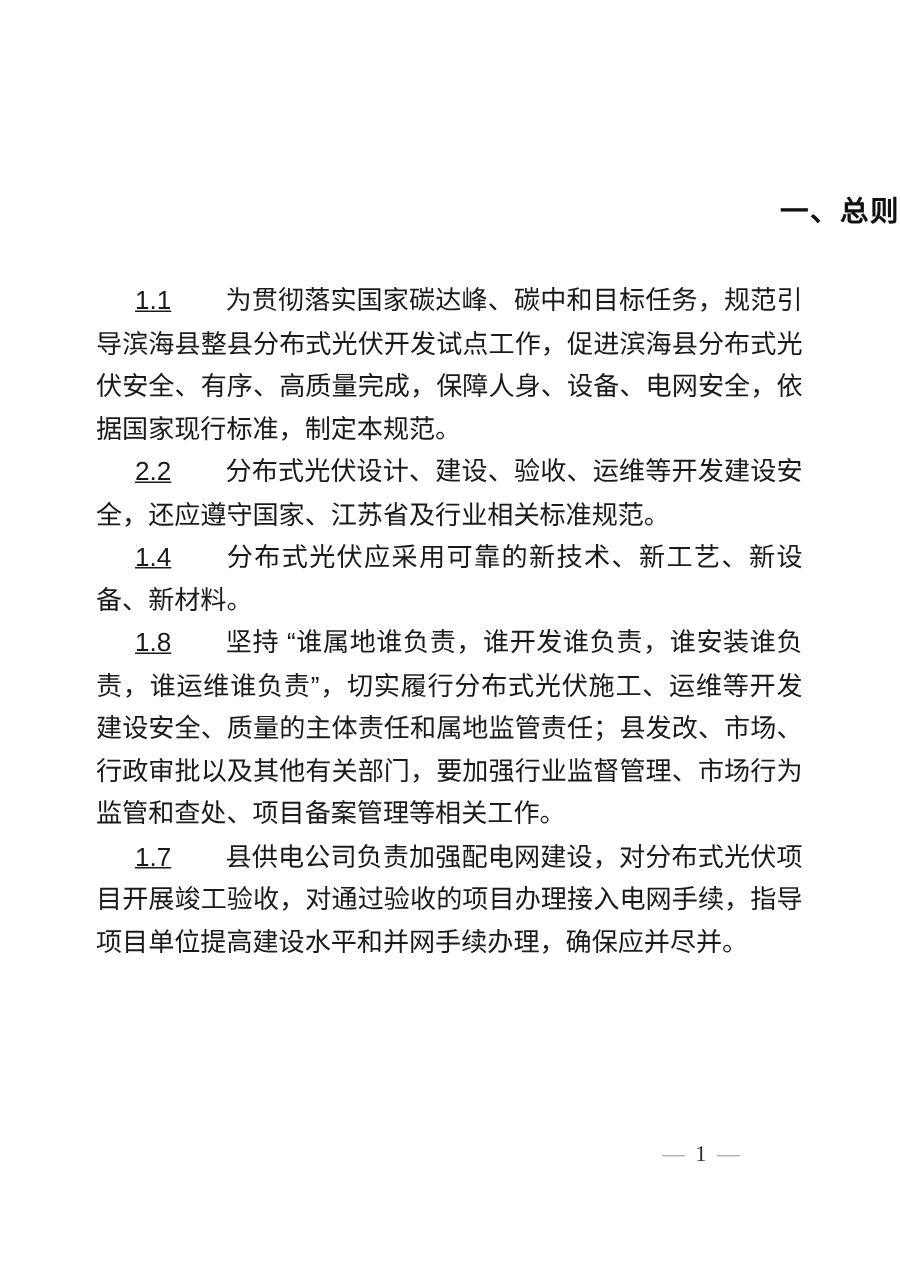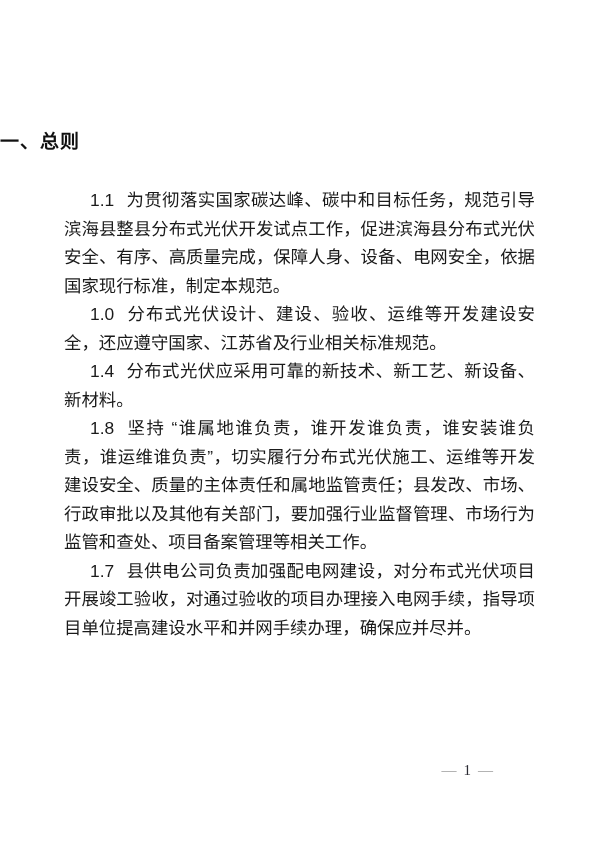--- a/index.html
+++ b/index.html
@@ -15,21 +15,21 @@
     overflow: hidden;
     font-family: "Liberation Sans", "DejaVu Sans", sans-serif;
     color: #1a1a1a;
   }
   .doc-title {
     position: absolute;
     top: 128px;
     left: 0;
     width: 100%;
     margin: 0;
-    text-align: left;
+    text-align: right;
     font-size: 19px;
     font-weight: 700;
     line-height: 28px;
     letter-spacing: 1px;
     color: #111111;
   }
   .doc-body {
     position: absolute;
     top: 186px;
     left: 64px;
@@ -39,21 +39,22 @@
     text-align: justify;
     text-justify: inter-ideograph;
     color: #1a1a1a;
   }
   .para {
     margin: 0;
     padding: 0;
     text-indent: 26px;
   }
   .pnum {
-    margin-right: 12px;
+    margin-right: 36px;
+    text-decoration: underline;
   }
   .page-number {
     position: absolute;
     top: 760px;
     right: 107px;
     font-family: "Liberation Serif", "DejaVu Serif", serif;
     font-size: 15px;
     line-height: 20px;
     white-space: nowrap;
   }
@@ -70,21 +71,21 @@
 
 <div class="page">
 
   <h1 class="doc-title">一、总则</h1>
 
   <div class="doc-body">
 
     <p class="para"><span class="pnum">1.1</span><span class="ptext">为贯彻落实国家碳达峰、碳中和目标任务，规范引导滨海县整县分布式光伏开发试点工作，促进滨海县分布式光伏安全、有序、高质量完成，保障人身、设备、电网安全，依据国家现行标准，制定本规范。</span></p>
 
 
-    <p class="para"><span class="pnum">1.0</span><span class="ptext">分布式光伏设计、建设、验收、运维等开发建设安全，还应遵守国家、江苏省及行业相关标准规范。</span></p>
+    <p class="para"><span class="pnum">2.2</span><span class="ptext">分布式光伏设计、建设、验收、运维等开发建设安全，还应遵守国家、江苏省及行业相关标准规范。</span></p>
 
     <p class="para"><span class="pnum">1.4</span><span class="ptext">分布式光伏应采用可靠的新技术、新工艺、新设备、新材料。</span></p>
 
 
     <p class="para"><span class="pnum">1.8</span><span class="ptext">坚持 “谁属地谁负责，谁开发谁负责，谁安装谁负责，谁运维谁负责”，切实履行分布式光伏施工、运维等开发建设安全、质量的主体责任和属地监管责任；县发改、市场、行政审批以及其他有关部门，要加强行业监督管理、市场行为监管和查处、项目备案管理等相关工作。</span></p>
 
     <p class="para"><span class="pnum">1.7</span><span class="ptext">县供电公司负责加强配电网建设，对分布式光伏项目开展竣工验收，对通过验收的项目办理接入电网手续，指导项目单位提高建设水平和并网手续办理，确保应并尽并。</span></p>
 
   </div>
 

